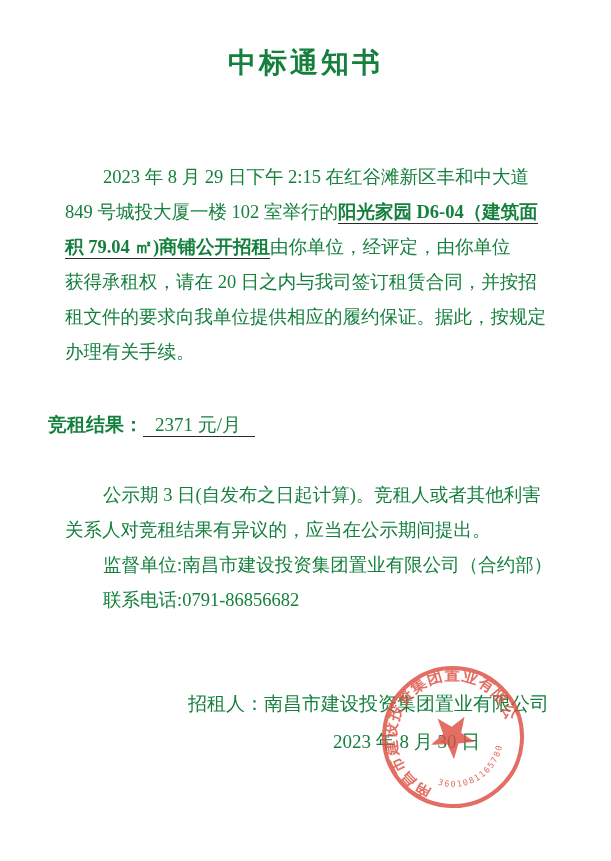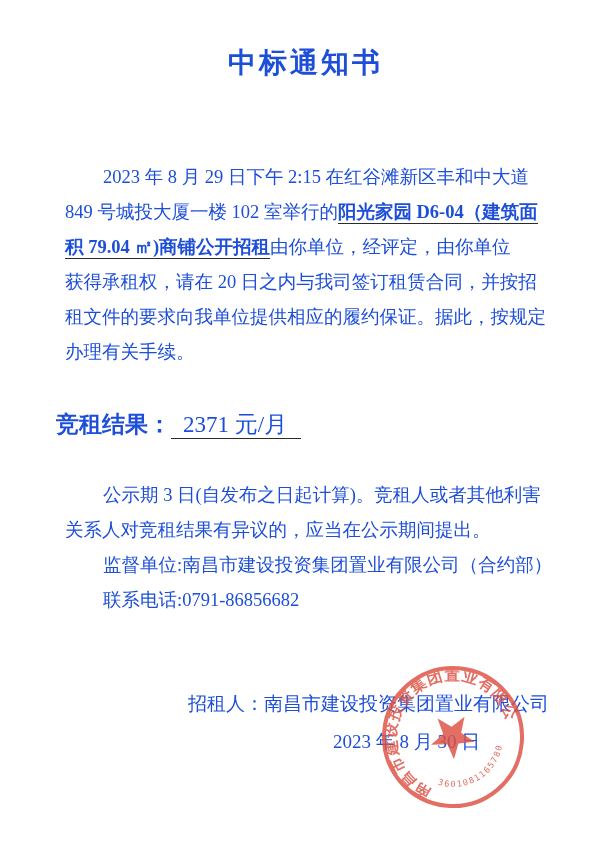--- a/index.html
+++ b/index.html
@@ -2,42 +2,42 @@
 <html><head>
 <meta charset="utf-8">
 <style>
   html,body { margin:0; padding:0; background:#ffffff; }
   .page {
     position:relative;
     width:611px; height:861px;
     background:#ffffff;
     overflow:hidden;
     font-family:"Liberation Serif","DejaVu Serif",serif;
-    color:#1d4ed8;
+    color:#15803d;
   }
   .doc-title {
     position:absolute; top:44px; left:0; right:0;
     text-align:center;
     font-size:28px; font-weight:bold; letter-spacing:3px;
   }
   .salutation {
     position:absolute; top:128px; left:65px;
     font-size:19px; font-weight:bold; line-height:32px;
   }
   .u-name { border-bottom:1.5px solid #2b2b2b; padding:0 2px 1px 0; }
   .body-block {
     position:absolute; top:160px; left:65px; width:485px;
     font-size:18.5px;
   }
   .line { height:35px; line-height:35px; white-space:nowrap; }
   .indent { padding-left:38px; }
   .bu { font-weight:bold; border-bottom:1.5px solid #2b2b2b; padding-bottom:1px; }
   .result-line {
-    position:absolute; top:407px; left:56px;
-    font-size:23px; height:35px; line-height:35px;
+    position:absolute; top:407px; left:48px;
+    font-size:19px; height:35px; line-height:35px;
   }
   .result-label { font-weight:bold; }
   .result-value { border-bottom:1.5px solid #2b2b2b; padding:0 14px 1px 12px; }
   .notice-block {
     position:absolute; top:478px; left:65px; width:485px;
     font-size:18.5px;
   }
   .sig-lessor {
     position:absolute; top:686px; left:188px;
     font-size:19px; height:35px; line-height:35px;

